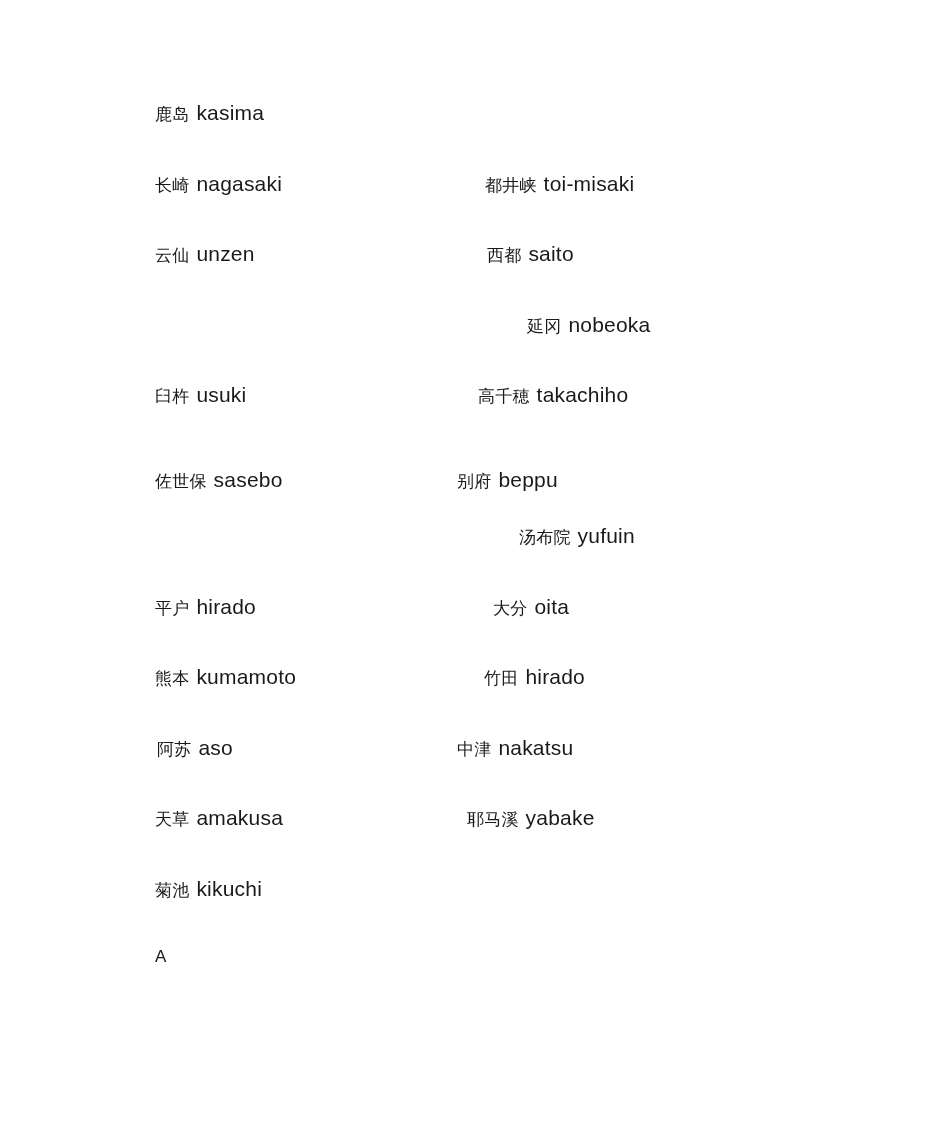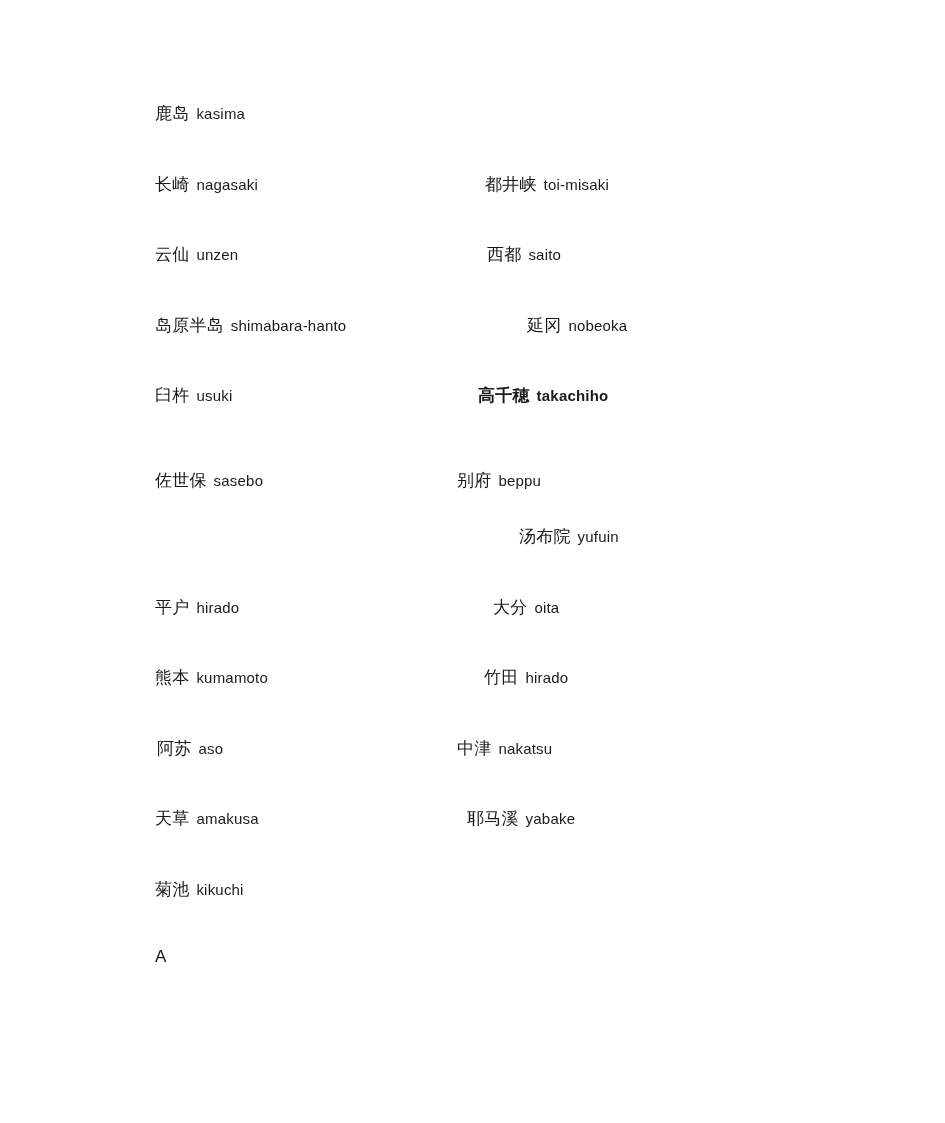--- a/index.html
+++ b/index.html
@@ -46,21 +46,21 @@
     font-family: "DejaVu Sans", "Liberation Sans", sans-serif;
     font-size: 17px;
     text-align: center;
   }
   .entry .sep {
     display: inline-block;
     width: 7px;
   }
   .entry .romaji {
     font-family: "Liberation Sans", "DejaVu Sans", sans-serif;
-    font-size: 15px;
+    font-size: 21px;
   }
   .entry-left {
     left: 155px;
   }
   .entry-right {
     left: 441px;
   }
   .tail-row {
     position: absolute;
     left: 155px;
@@ -80,26 +80,25 @@
       </div>
       <div class="row" style="top: 171.5px;">
         <div class="entry entry-left" style="left: 155px;"><span class="cn">长崎</span><span class="sep"></span><span class="romaji">nagasaki</span></div>
         <div class="entry entry-right" style="left: 485px;"><span class="cn">都井峡</span><span class="sep"></span><span class="romaji">toi-misaki</span></div>
       </div>
       <div class="row" style="top: 242px;">
         <div class="entry entry-left" style="left: 155px;"><span class="cn">云仙</span><span class="sep"></span><span class="romaji">unzen</span></div>
         <div class="entry entry-right" style="left: 487px;"><span class="cn">西都</span><span class="sep"></span><span class="romaji">saito</span></div>
       </div>
       <div class="row" style="top: 312.5px;">
-        <div class="entry entry-left" style="left: 155px;"><span class="cn">岛原半岛</span><span class="sep"></span><span class="romaji">shimabara-hanto</span></div>
         <div class="entry entry-right" style="left: 527px;"><span class="cn">延冈</span><span class="sep"></span><span class="romaji">nobeoka</span></div>
       </div>
       <div class="row" style="top: 383px;">
         <div class="entry entry-left" style="left: 155px;"><span class="cn">臼杵</span><span class="sep"></span><span class="romaji">usuki</span></div>
-        <div class="entry entry-right" style="left: 478px; font-weight: bold;"><span class="cn">高千穂</span><span class="sep"></span><span class="romaji">takachiho</span></div>
+        <div class="entry entry-right" style="left: 478px;"><span class="cn">高千穂</span><span class="sep"></span><span class="romaji">takachiho</span></div>
       </div>
       <div class="row" style="top: 453.5px; margin-top: 14px;">
         <div class="entry entry-left" style="left: 155px;"><span class="cn">佐世保</span><span class="sep"></span><span class="romaji">sasebo</span></div>
         <div class="entry entry-right" style="left: 457px;"><span class="cn">别府</span><span class="sep"></span><span class="romaji">beppu</span></div>
       </div>
       <div class="row" style="top: 524px;">
         <div class="entry entry-right" style="left: 519px;"><span class="cn">汤布院</span><span class="sep"></span><span class="romaji">yufuin</span></div>
       </div>
       <div class="row" style="top: 594.5px;">
         <div class="entry entry-left" style="left: 155px;"><span class="cn">平户</span><span class="sep"></span><span class="romaji">hirado</span></div>

